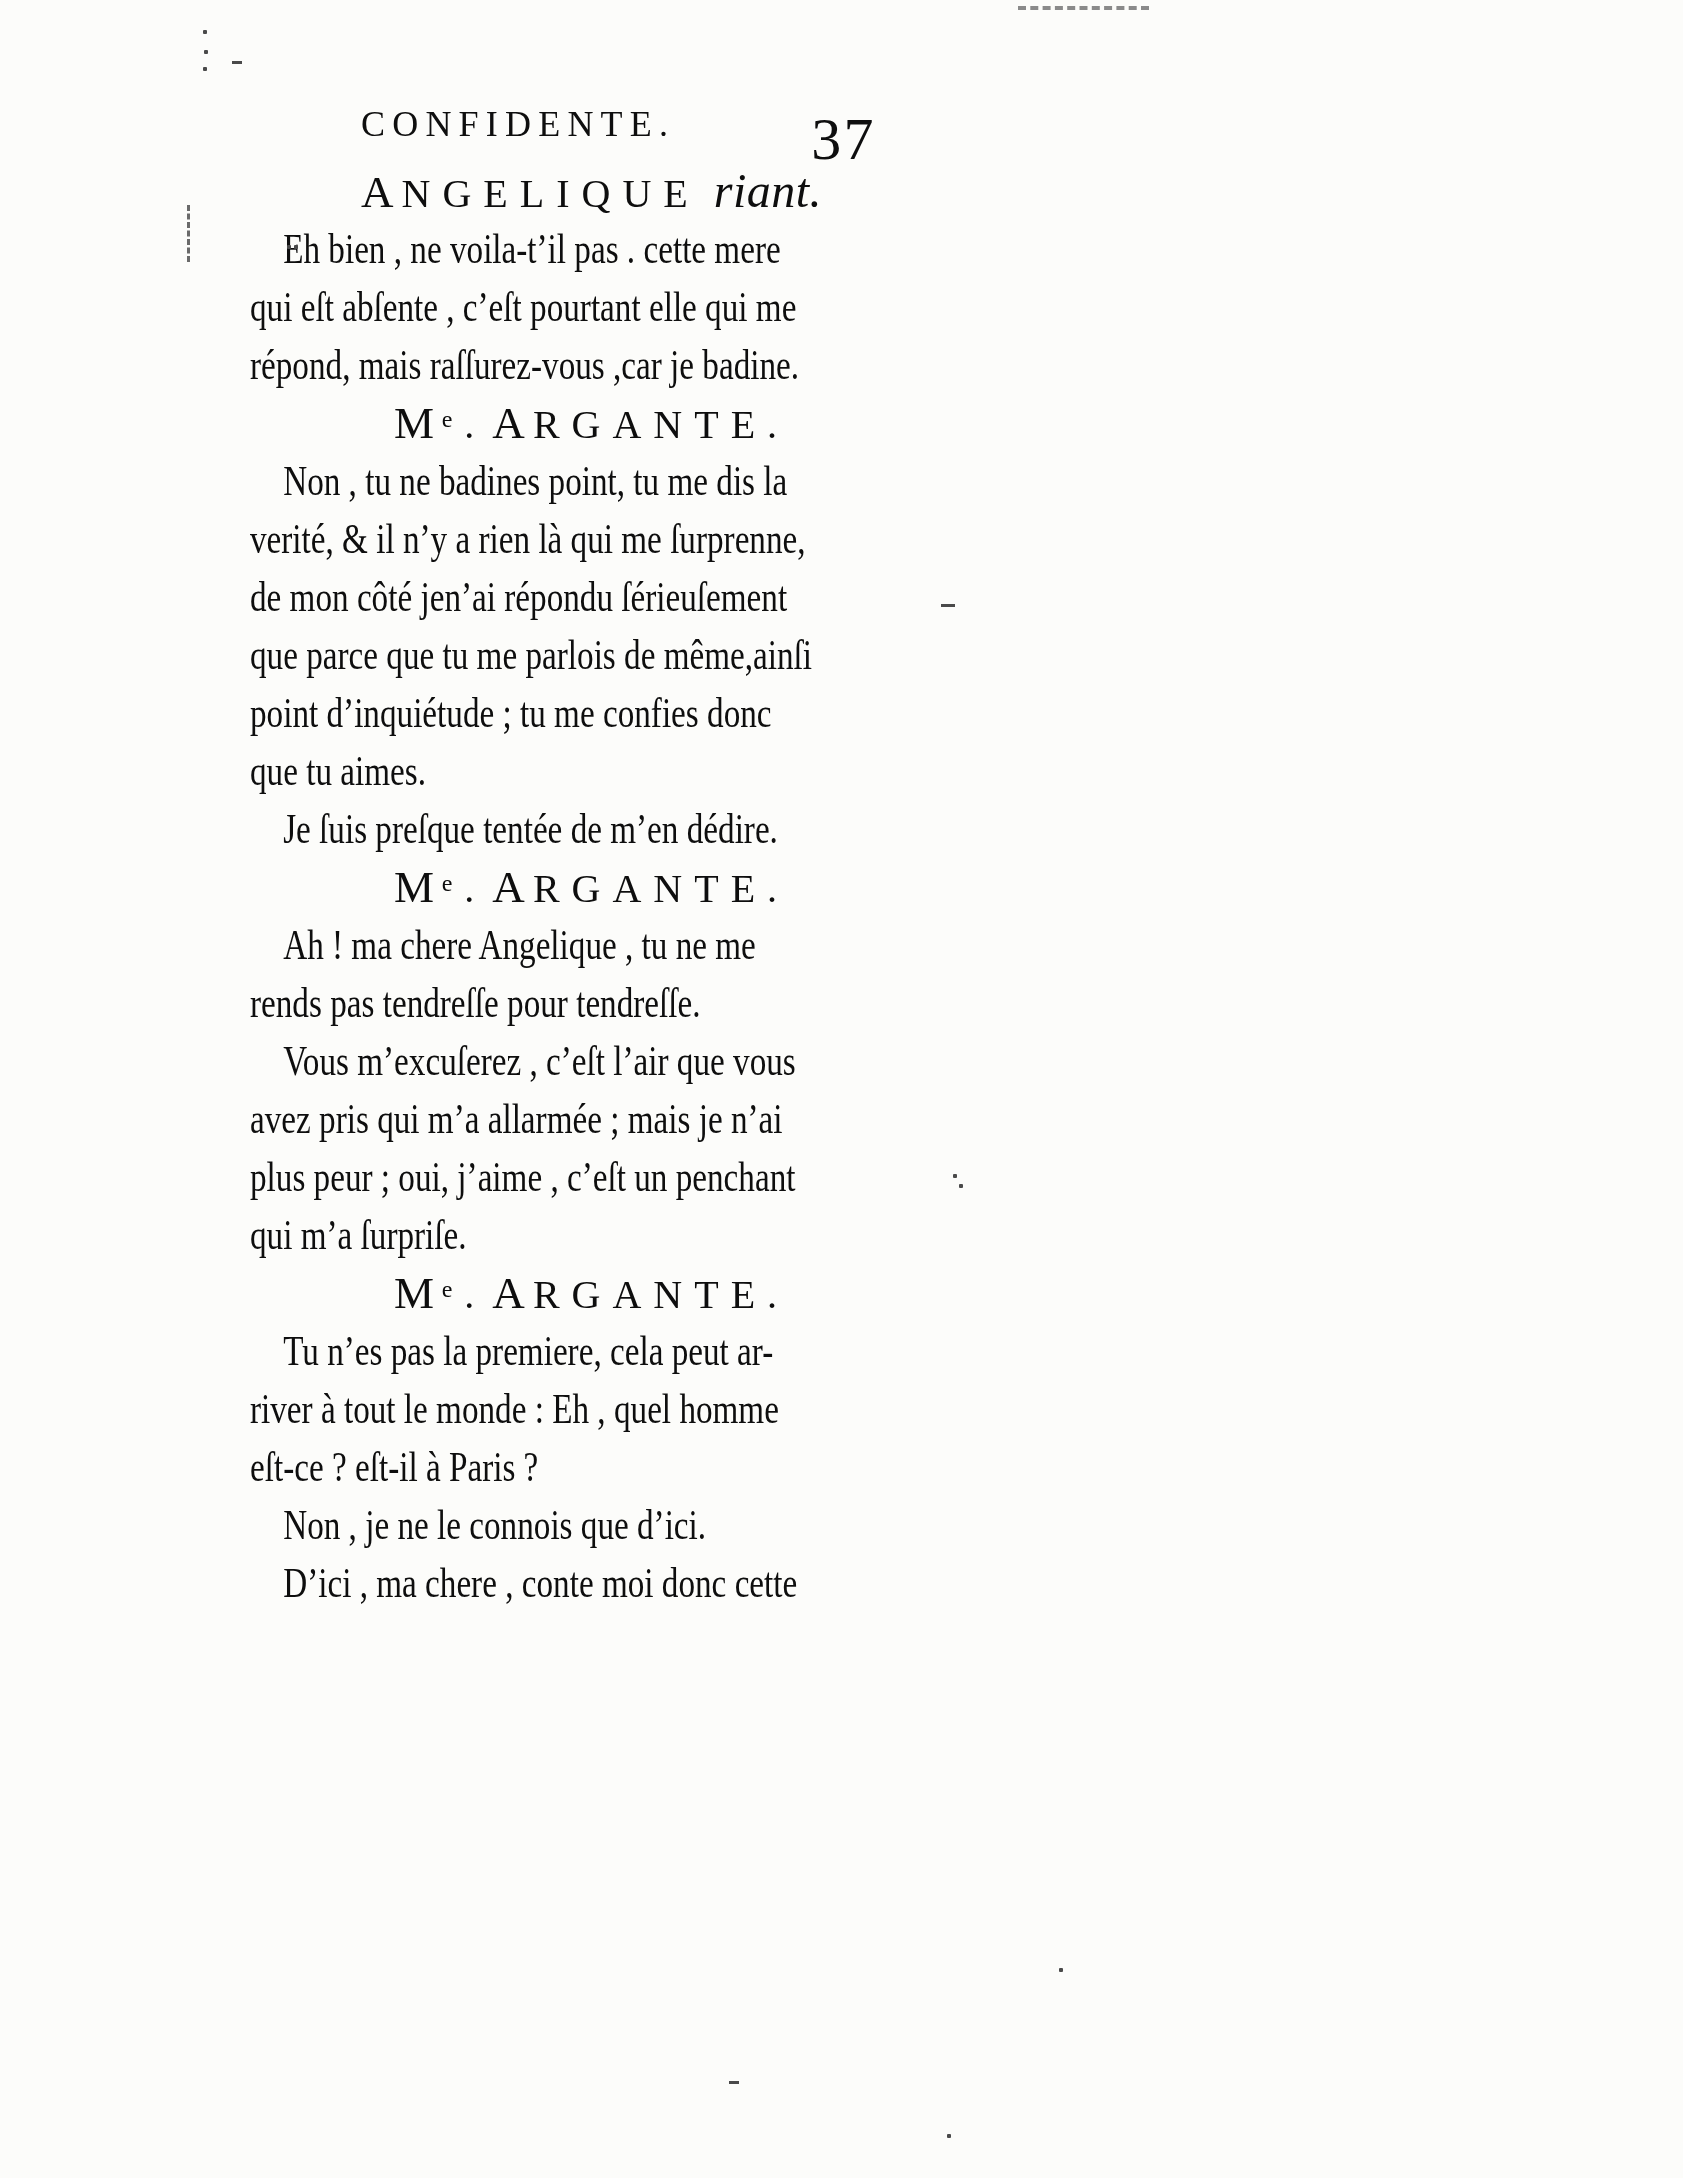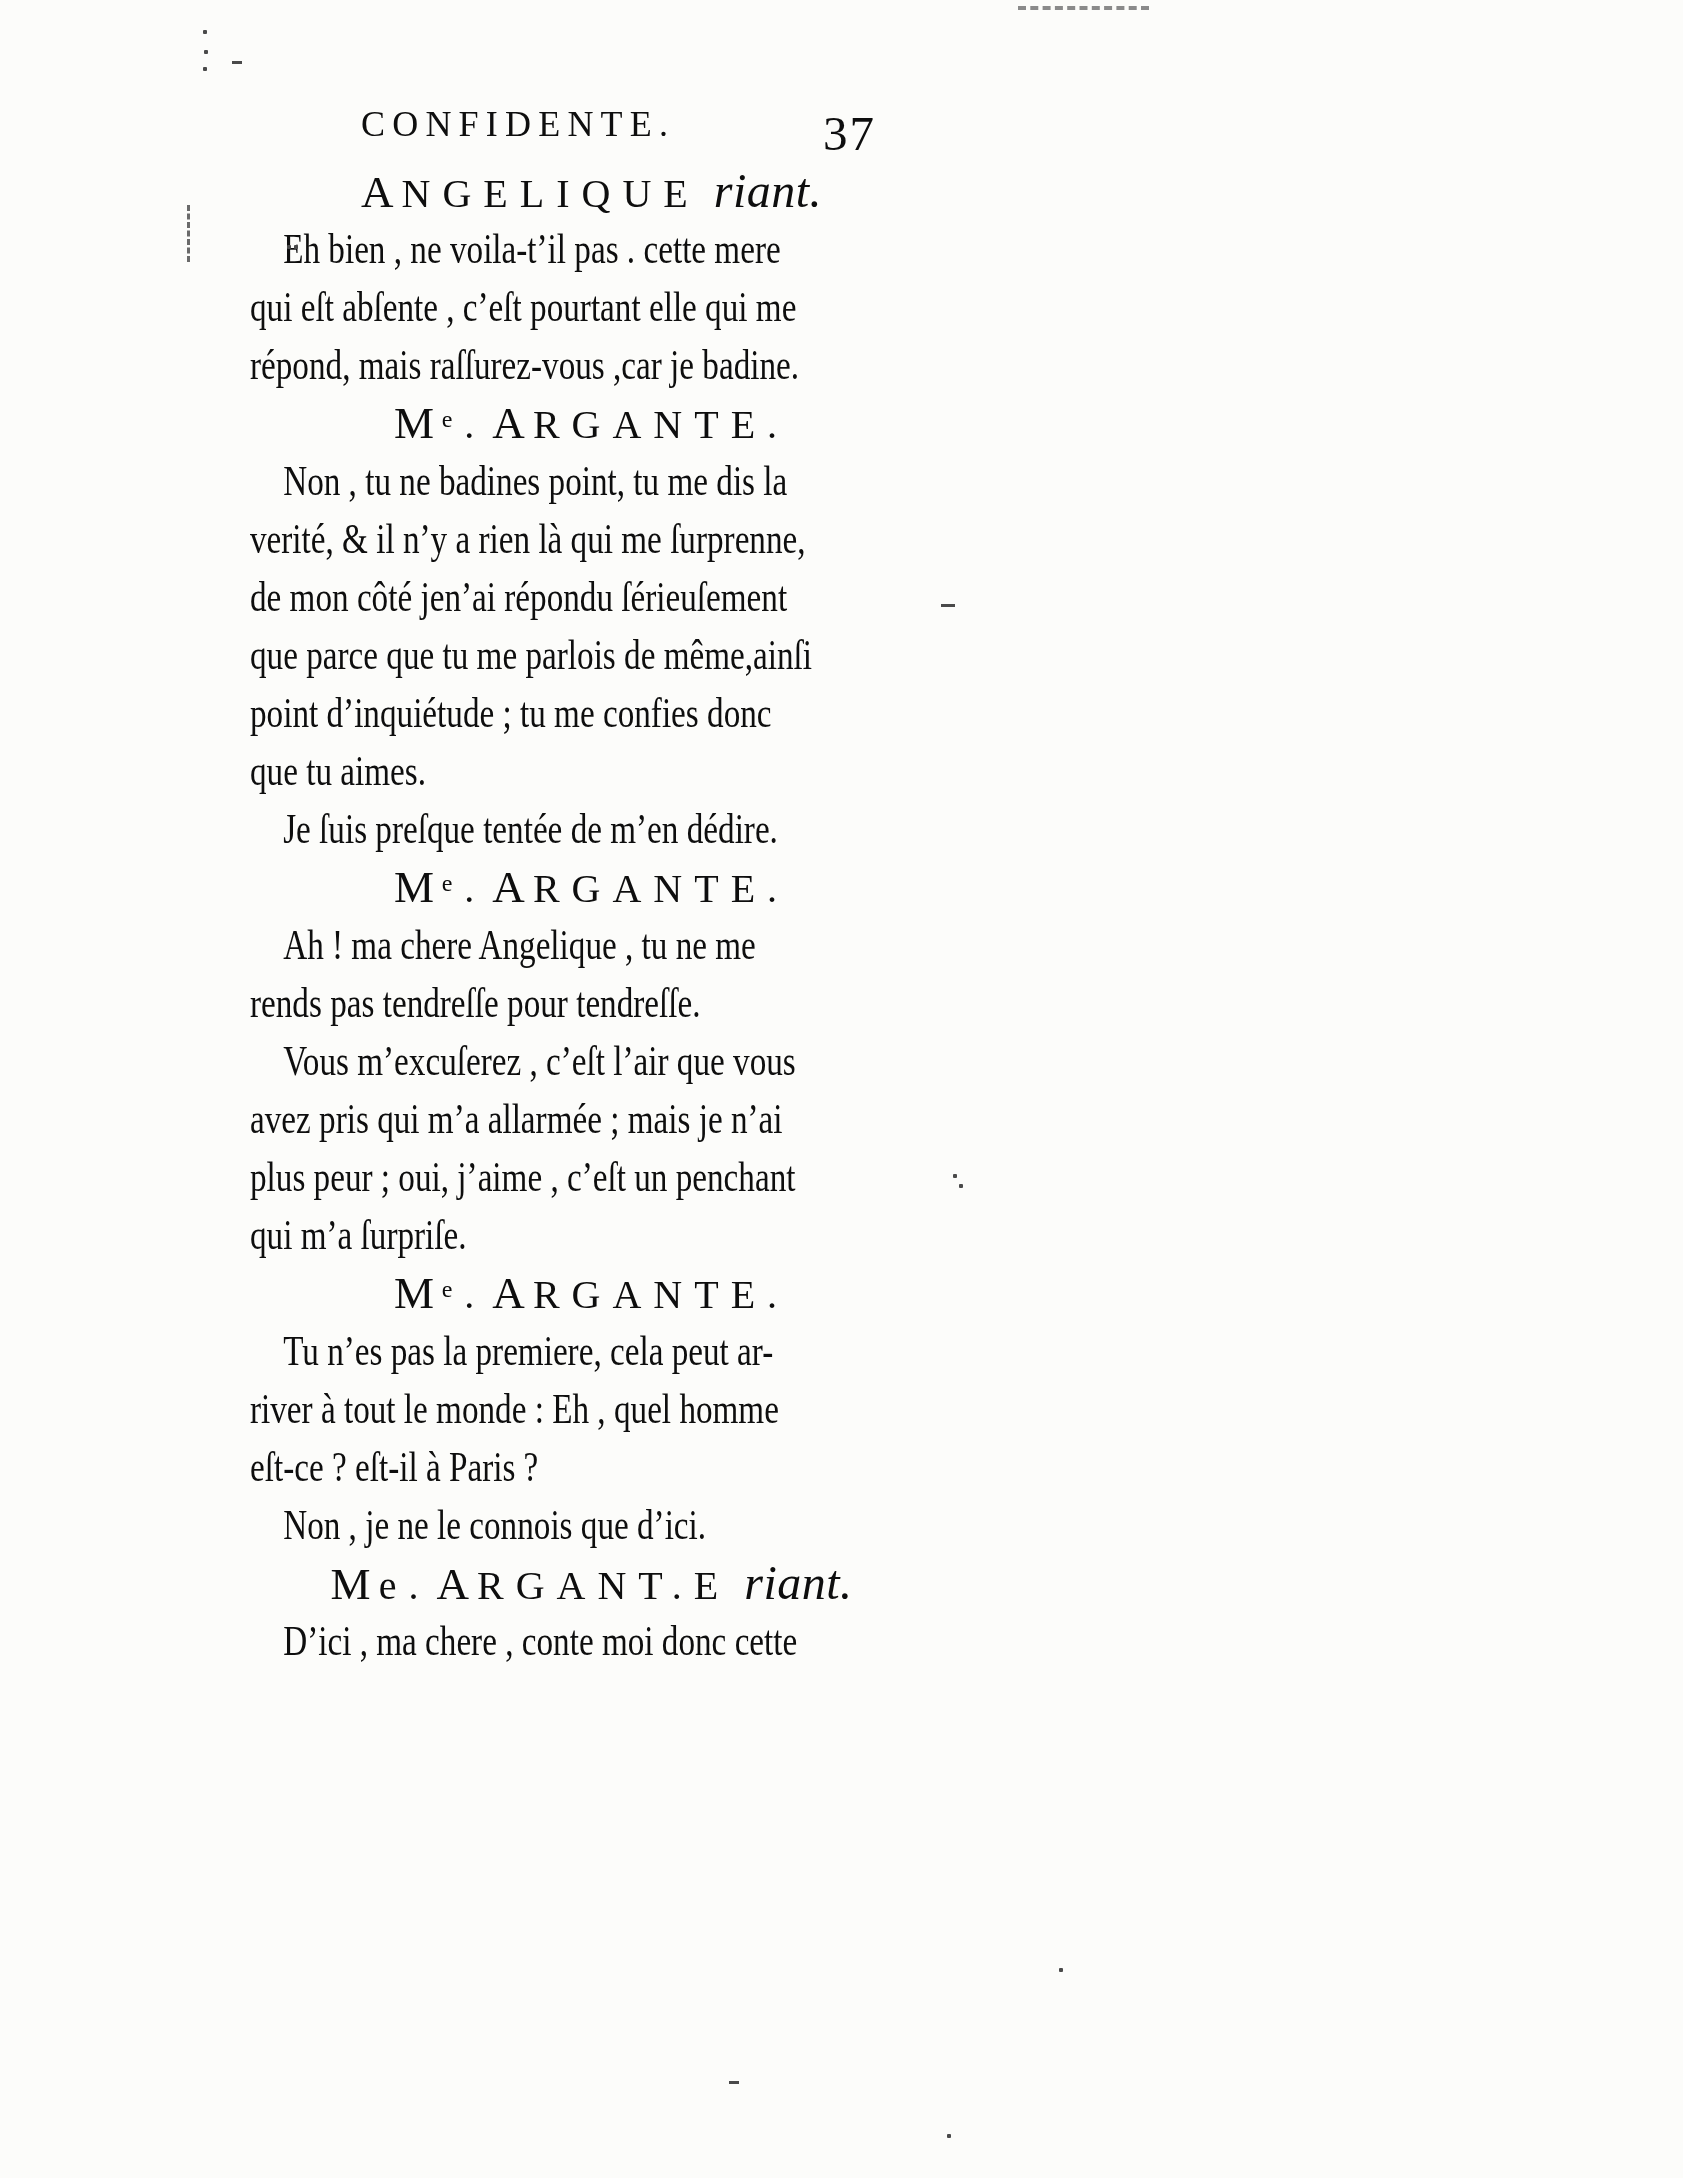--- a/index.html
+++ b/index.html
@@ -14,21 +14,21 @@
   .sheet{position:absolute;inset:0;}
 
   
   .header{position:absolute;top:103px;left:250px;width:683px;height:59px;}
   .title{
     display:inline-block;margin-left:111px;
     font-size:36px;letter-spacing:0.20em;white-space:nowrap;
   }
   .pagenum{
     position:absolute;right:57px;top:2px;
-    font-size:49px;letter-spacing:0.04em;
+    font-size:60px;letter-spacing:0.04em;
   }
 
   
   .content{position:absolute;top:162px;left:250px;width:683px;}
   .row{height:58px;line-height:58px;white-space:nowrap;}
 
   .line{
     font-size:42px;
     transform:scaleX(0.79);
     transform-origin:0 50%;
@@ -105,23 +105,20 @@
 
     <div class="row heading">
       <span class="prefix">Mᵉ.</span><span class="caps">ARGANTE.</span>
     </div>
     <div class="row line indent">Tu n’es pas la premiere, cela peut ar-</div>
     <div class="row line">river à tout le monde : Eh , quel homme</div>
     <div class="row line">eſt-ce ? eſt-il à Paris ?</div>
 
     <div class="row line indent">Non , je ne le connois que d’ici.</div>
 
-    <div class="row heading">
-      <span class="prefix">Me.</span><span class="caps">ARGANT.E</span><span class="stage">riant.</span>
-    </div>
     <div class="row line indent">D’ici , ma chere , conte moi donc cette</div>
 
   </div>
 
   <div class="artifact a-hdash" style="left:1018px;top:6px;width:131px;"></div>
   <div class="artifact a-dot" style="left:203px;top:30px;"></div>
   <div class="artifact a-dot" style="left:204px;top:50px;"></div>
   <div class="artifact a-dot" style="left:203px;top:67px;"></div>
   <div class="artifact a-dash" style="left:232px;top:61px;width:10px;"></div>
   <div class="artifact a-vdash" style="left:187px;top:205px;height:57px;"></div>

